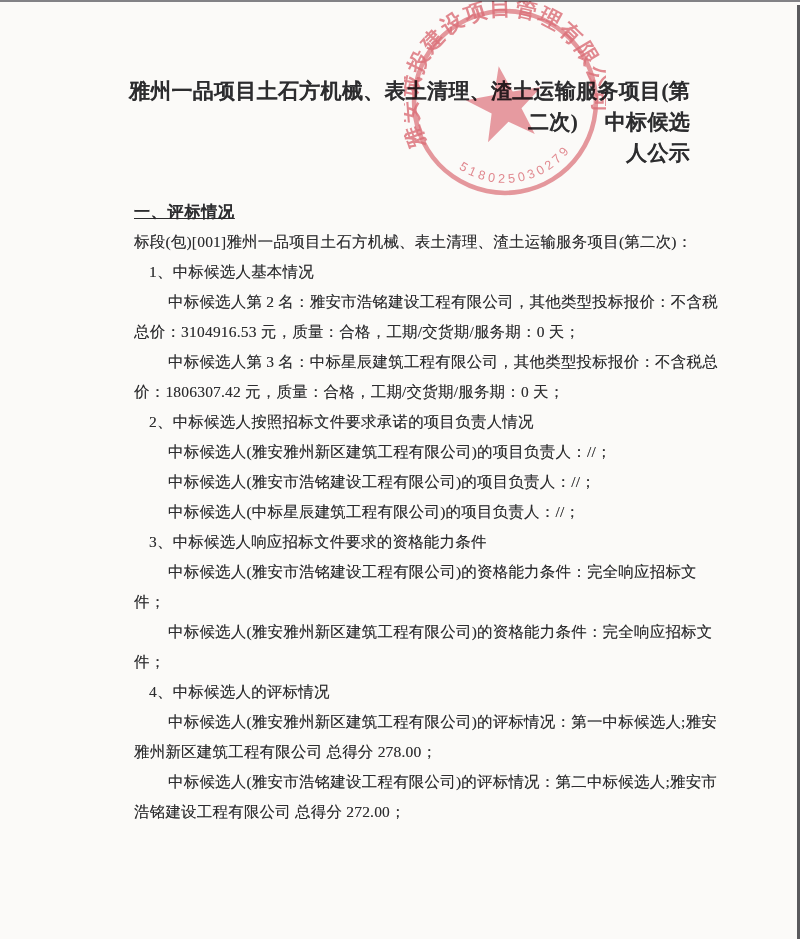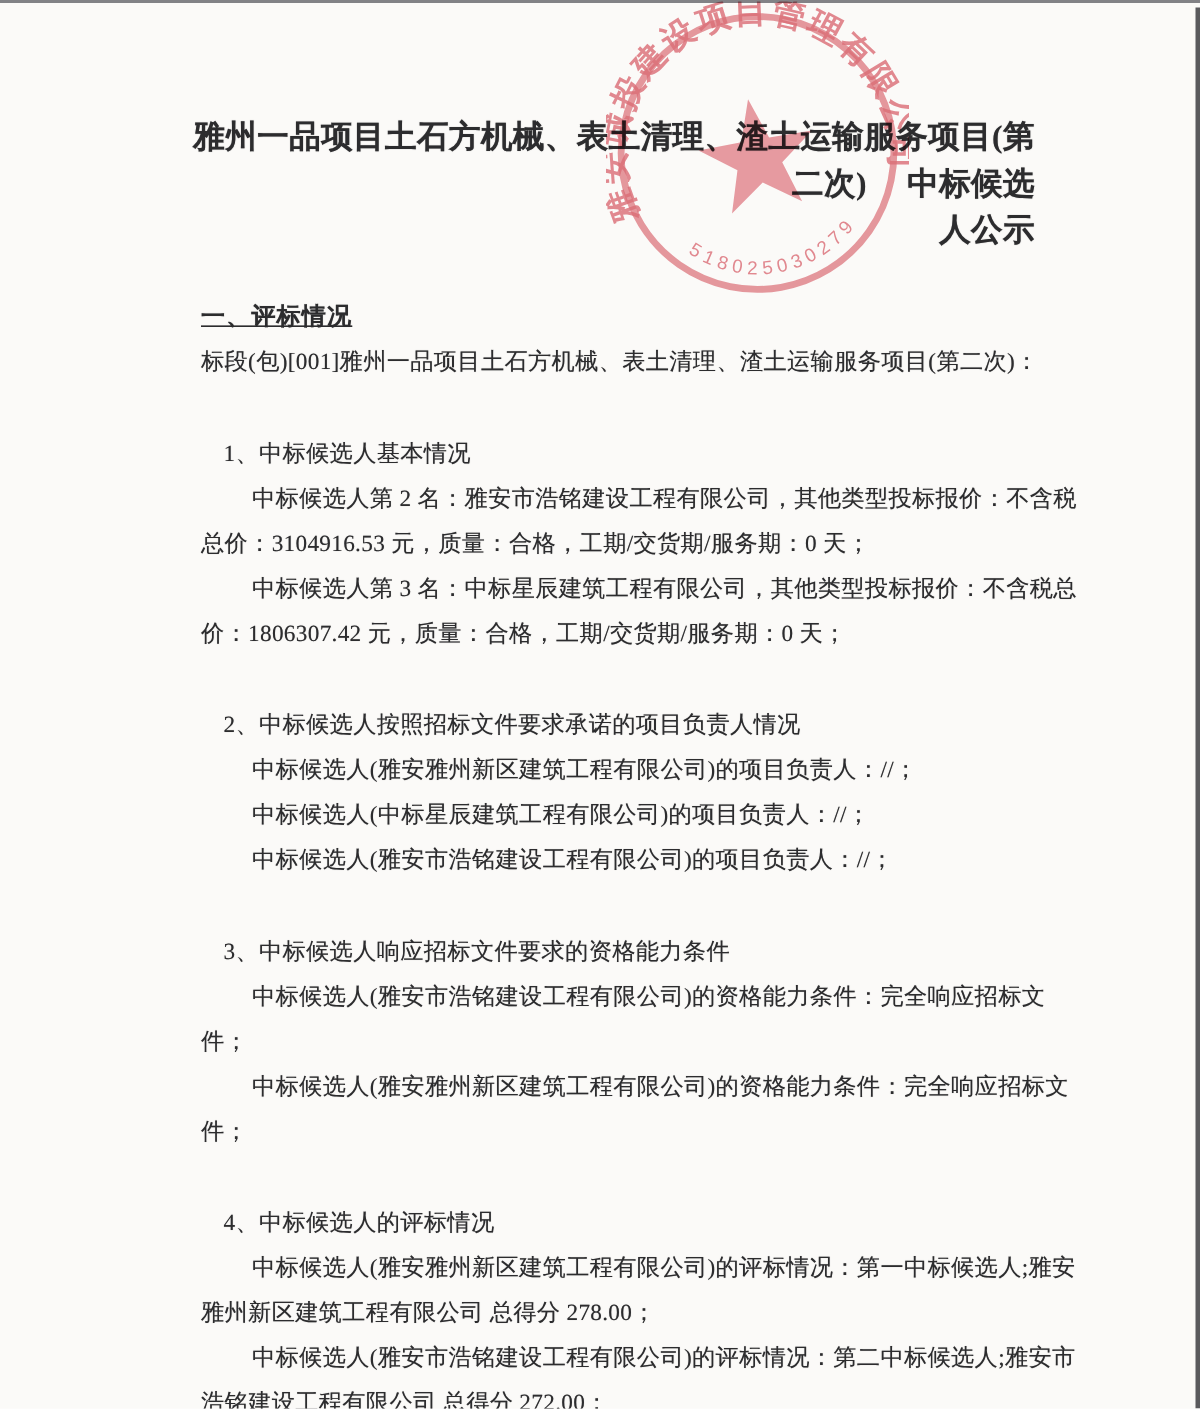--- a/index.html
+++ b/index.html
@@ -31,21 +31,21 @@
   }
   .doc-body {
     position: absolute; top: 197px; left: 134px; width: 592px;
     font-size: 15.5px;
     line-height: 30px;
     letter-spacing: .2px;
     text-shadow: 0 0 .5px rgba(45,45,48,.5);
   }
   .doc-body p { margin: 0; }
   .doc-body p.heading { font-weight: bold; font-size: 16px; letter-spacing: .8px; text-decoration: underline; }
-  .doc-body p.sub { padding-left: 15px; margin-top: 31px; }
+  .doc-body p.sub { padding-left: 15px; }
   .doc-body p.para { text-indent: 34px; }
   .seal {
     position: absolute; left: 404px; top: 1px;
     width: 202px; height: 202px;
     mix-blend-mode: multiply;
     opacity: .92;
     pointer-events: none;
   }
   .seal text { font-family: "Liberation Sans", "DejaVu Sans", sans-serif; }
 </style>
@@ -61,22 +61,22 @@
 </div>
 
 <div class="doc-body">
     <p class="heading">一、评标情况</p>
     <p class="flush">标段(包)[001]雅州一品项目土石方机械、表土清理、渣土运输服务项目(第二次)：</p>
     <p class="sub">1、中标候选人基本情况</p>
     <p class="para">中标候选人第 2 名：雅安市浩铭建设工程有限公司，其他类型投标报价：不含税总价：3104916.53 元，质量：合格，工期/交货期/服务期：0 天；</p>
     <p class="para">中标候选人第 3 名：中标星辰建筑工程有限公司，其他类型投标报价：不含税总价：1806307.42 元，质量：合格，工期/交货期/服务期：0 天；</p>
     <p class="sub">2、中标候选人按照招标文件要求承诺的项目负责人情况</p>
     <p class="para">中标候选人(雅安雅州新区建筑工程有限公司)的项目负责人：//；</p>
+    <p class="para">中标候选人(雅安市浩铭建设工程有限公司)的项目负责人：//；</p>
     <p class="para">中标候选人(中标星辰建筑工程有限公司)的项目负责人：//；</p>
-    <p class="para">中标候选人(雅安市浩铭建设工程有限公司)的项目负责人：//；</p>
     <p class="sub">3、中标候选人响应招标文件要求的资格能力条件</p>
     <p class="para">中标候选人(雅安市浩铭建设工程有限公司)的资格能力条件：完全响应招标文件；</p>
     <p class="para">中标候选人(雅安雅州新区建筑工程有限公司)的资格能力条件：完全响应招标文件；</p>
     <p class="sub">4、中标候选人的评标情况</p>
     <p class="para">中标候选人(雅安雅州新区建筑工程有限公司)的评标情况：第一中标候选人;雅安雅州新区建筑工程有限公司 总得分 278.00；</p>
     <p class="para">中标候选人(雅安市浩铭建设工程有限公司)的评标情况：第二中标候选人;雅安市浩铭建设工程有限公司 总得分 272.00；</p>
   </div>
 
 <svg class="seal" viewBox="0 0 200 200" aria-hidden="true">
   <g transform="rotate(-10 100 100)">

